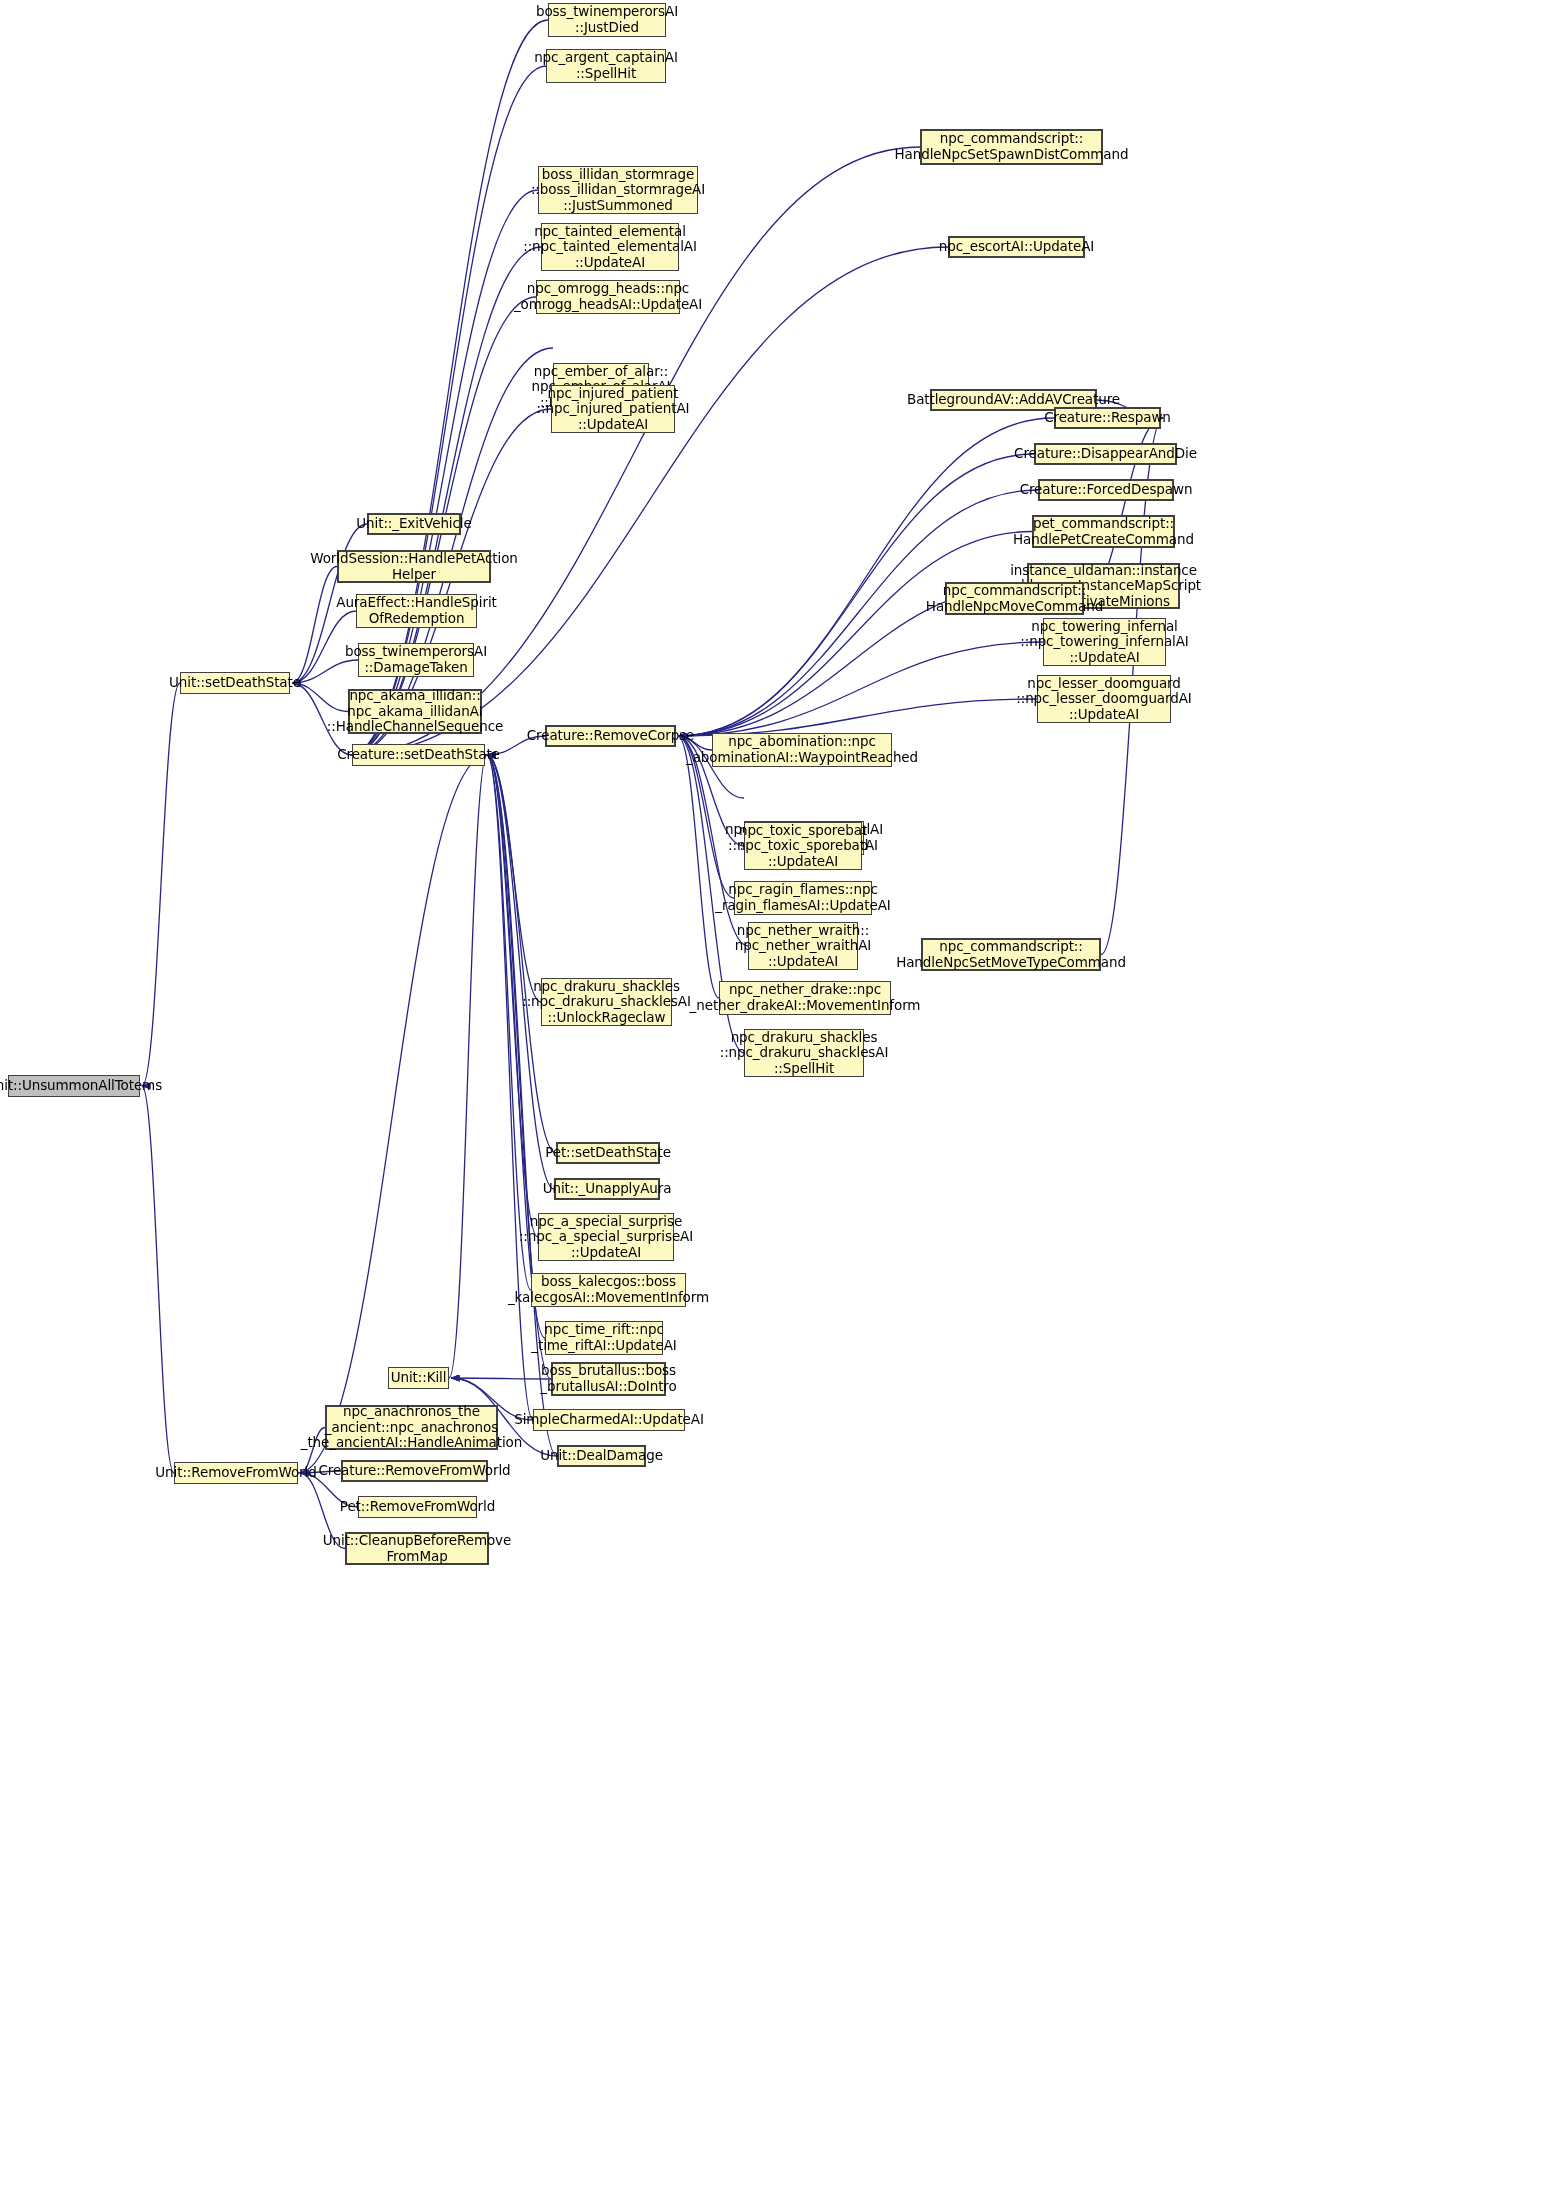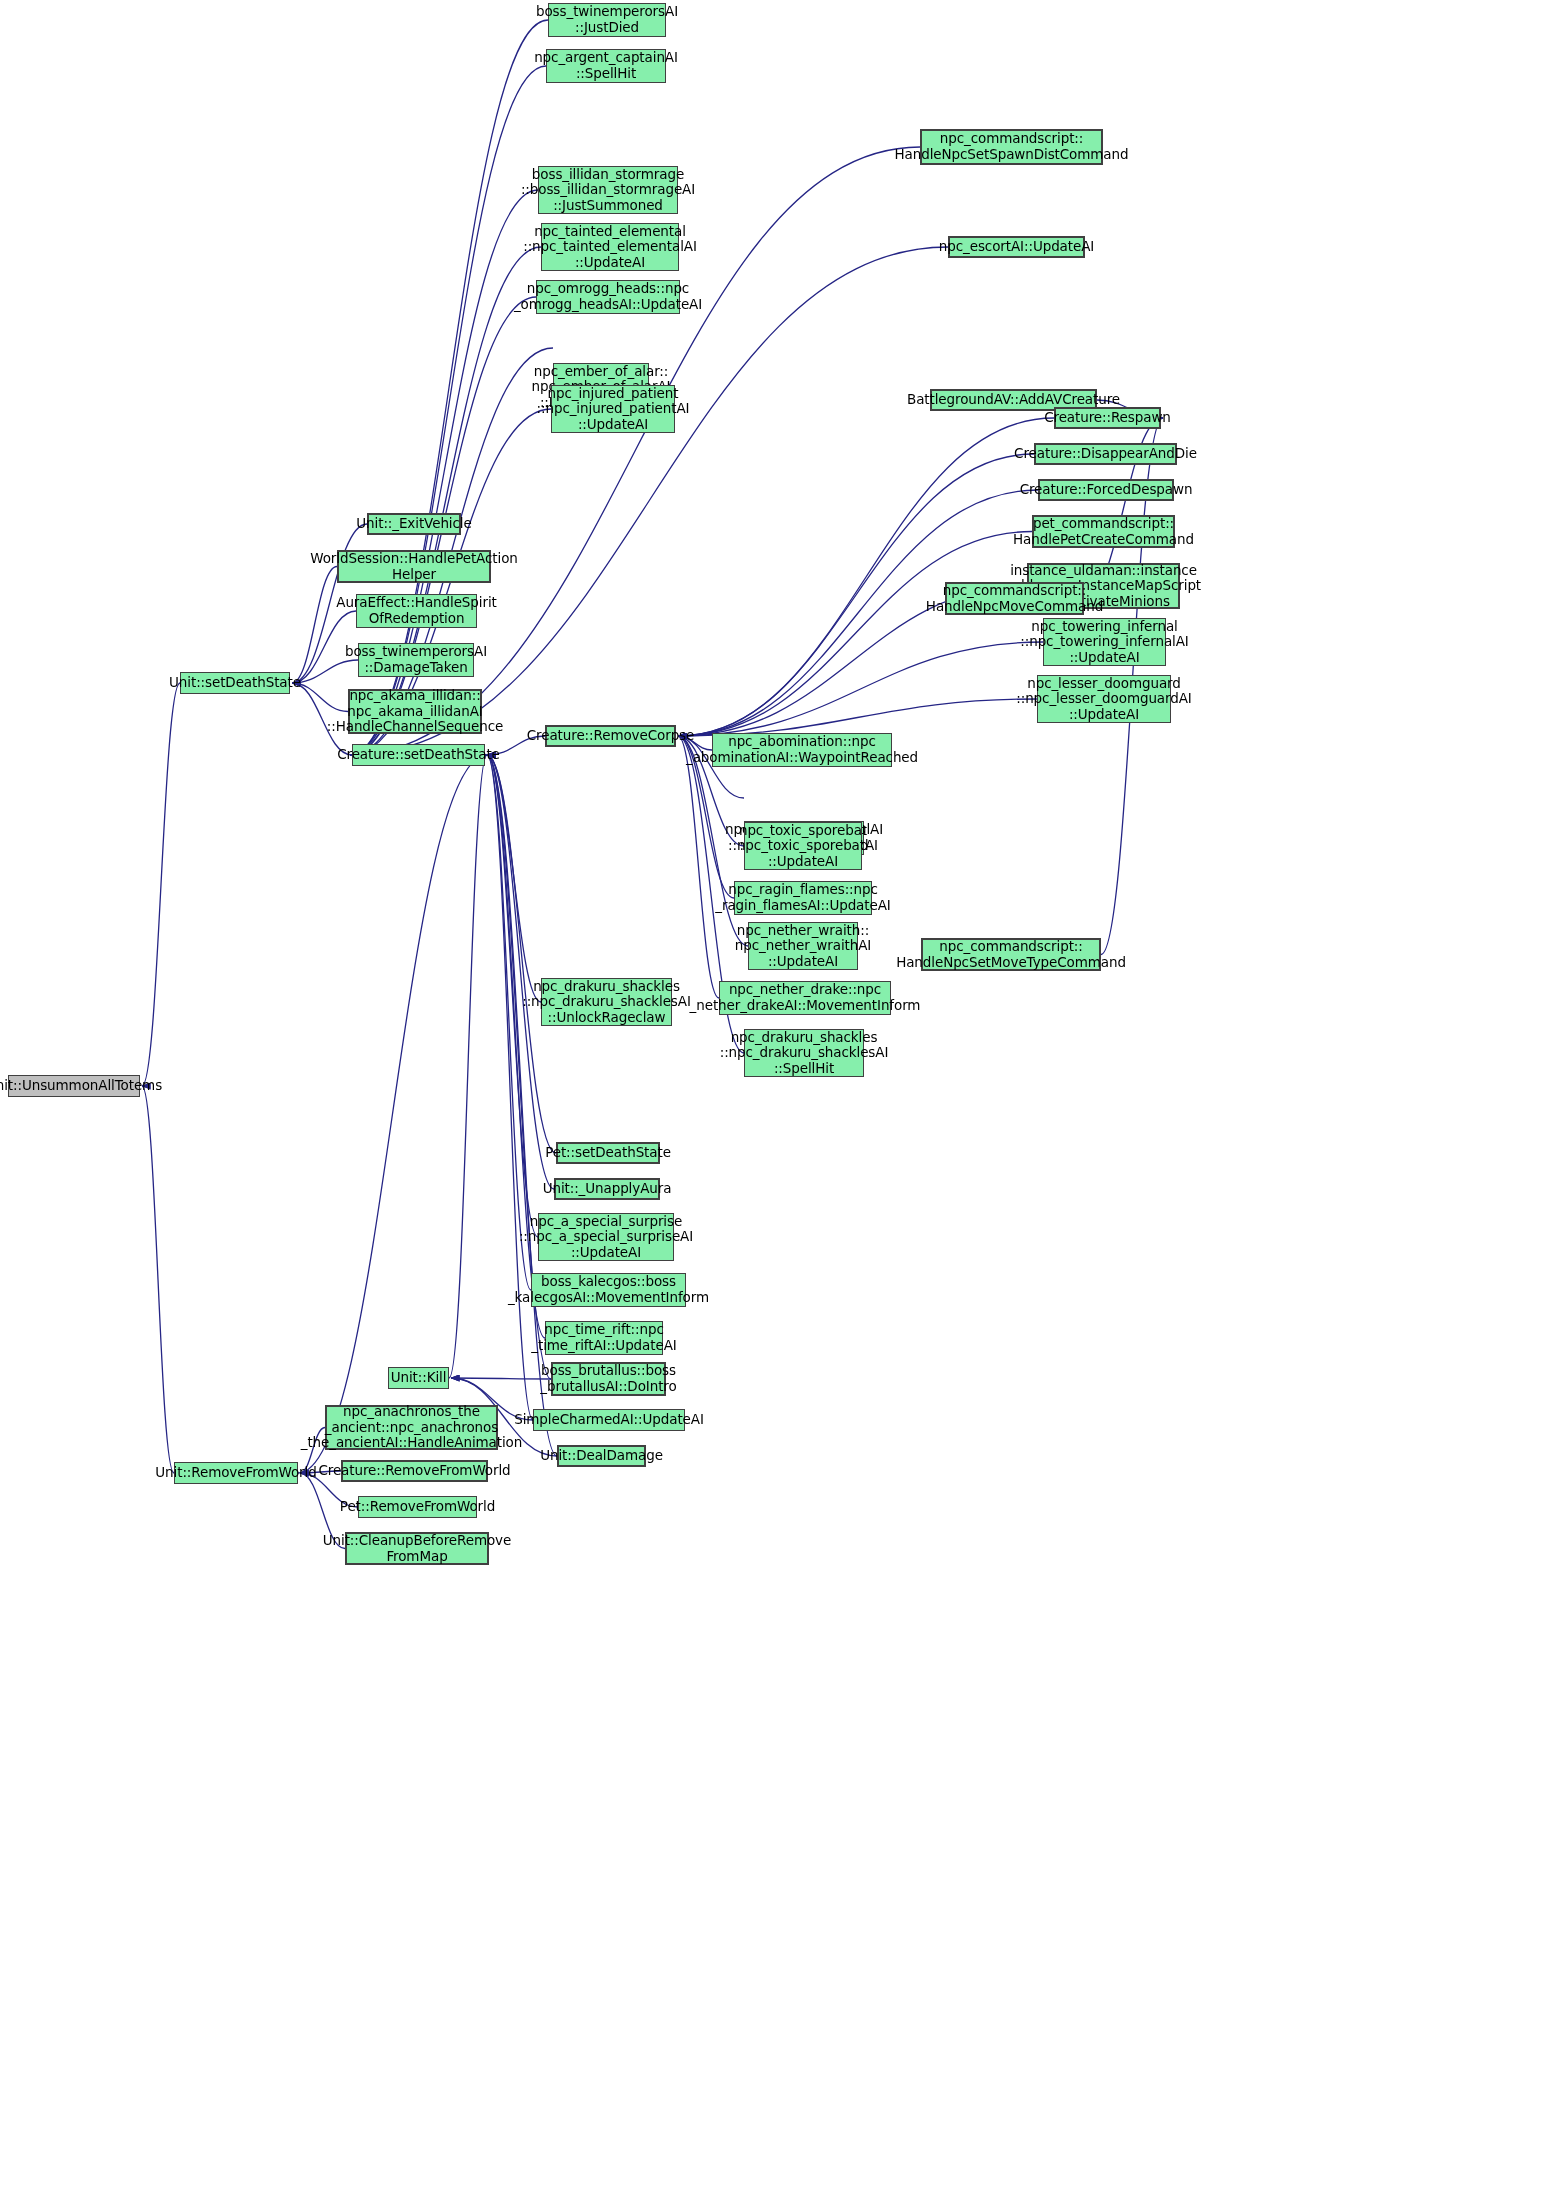--- a/index.html
+++ b/index.html
@@ -6,21 +6,21 @@
   body{font-family:"DejaVu Sans","Liberation Sans",sans-serif;}
   #canvas{position:relative;width:1556px;height:2212px;overflow:hidden;background:#fff;}
   svg.edges{position:absolute;left:0;top:0;width:1556px;height:2212px;pointer-events:none;}
   .node{
     position:absolute;
     box-sizing:border-box;
     display:flex;
     align-items:center;
     justify-content:center;
     text-align:center;
-    background:#86efac;
+    background:#fef9c3;
     font-size:13.5px;
     line-height:1.16;
     color:#000;
     letter-spacing:-0.1px;
     padding:1px 3px;
     white-space:pre-line;
   }
   .node.black{border:1px solid #404040;}
   .node.red{border:2px solid #404040;}
   .node.root{border:1px solid #404040;background:#bfbfbf;}
@@ -93,21 +93,21 @@
       </g>
   </svg>
 
 <div class="node black" style="left: 548px; top: 3px; width: 118px; height: 34px;">boss_twinemperorsAI
 ::JustDied</div>
     <div class="node black" style="left: 546px; top: 49px; width: 120px; height: 34px;">npc_argent_captainAI
 ::SpellHit</div>
     <div class="node red" style="left: 920px; top: 129px; width: 183px; height: 36px;">npc_commandscript::
 HandleNpcSetSpawnDistCommand</div>
     <div class="node red" style="left: 948px; top: 236px; width: 137px; height: 22px;">npc_escortAI::UpdateAI</div>
-    <div class="node black" style="left: 538px; top: 166px; width: 140px; height: 48px;">boss_illidan_stormrage
+    <div class="node black" style="left: 538px; top: 166px; width: 160px; height: 48px;">boss_illidan_stormrage
 ::boss_illidan_stormrageAI
 ::JustSummoned</div>
     <div class="node black" style="left: 541px; top: 223px; width: 138px; height: 48px;">npc_tainted_elemental
 ::npc_tainted_elementalAI
 ::UpdateAI</div>
     <div class="node black" style="left: 536px; top: 280px; width: 144px; height: 34px;">npc_omrogg_heads::npc
 _omrogg_headsAI::UpdateAI</div>
     <div class="node black" style="left: 553px; top: 324px; width: 96px; height: 48px; margin-top: 39px;">npc_ember_of_alar::
 npc_ember_of_alarAI
 ::EnterEvadeMode</div>

